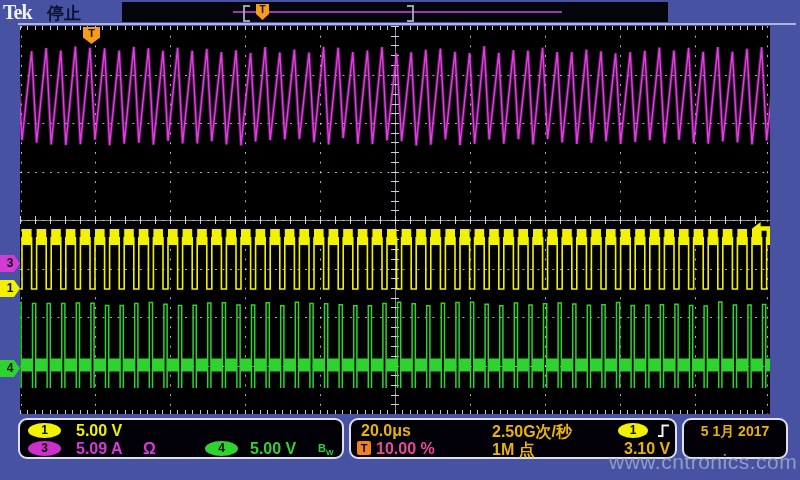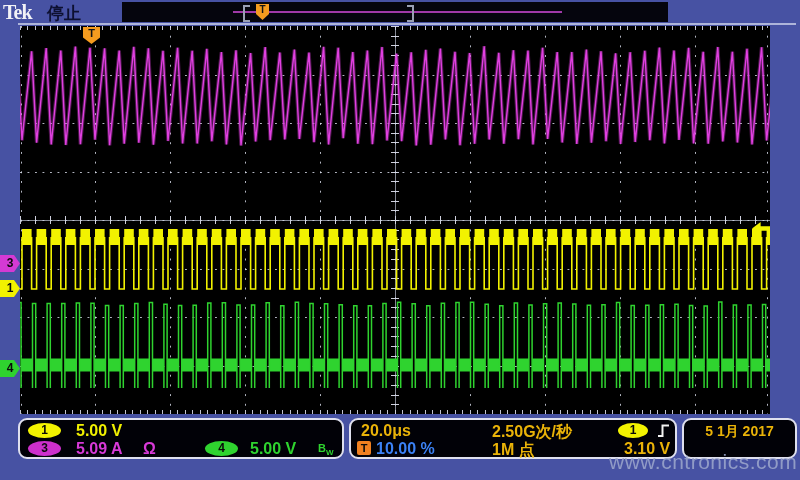--- a/index.html
+++ b/index.html
@@ -54,29 +54,29 @@
 
   
   .trig-arrow{position:absolute;left:752px;top:222px;width:18px;height:13px;background:#f2f200;z-index:6;
               clip-path:polygon(0 50%,48% 0,48% 32%,100% 32%,100% 68%,48% 68%,48% 100%);}
 
   
   .panel{position:absolute;top:418px;height:41px;background:#010107;border:2px solid #dfe0ee;
          border-radius:9px;box-sizing:border-box;}
   .panel-ch{left:18px;width:326px;}
   .panel-horiz{left:349px;width:328px;}
-  .panel-date{left:682px;width:115px;}
+  .panel-date{left:682px;width:106px;}
   .prow{position:absolute;left:0;width:100%;height:18px;}
   .r1{top:2px;} .r2{top:20px;}
   .badge{position:absolute;width:33px;height:15px;border-radius:50%;color:#0a0a0a;
          font-size:12px;font-weight:bold;text-align:center;line-height:15px;top:1px;}
   .badge-y{background:#f2f200;} .badge-m{background:#cc2fcc;} .badge-g{background:#2fd32f;}
   .rd{position:absolute;top:0;font-size:16px;font-weight:bold;white-space:nowrap;}
   .c-y{color:#f0f000;} .c-m{color:#d839d8;} .c-g{color:#2fd32f;}
-  .c-w{color:#eab308;} .c-o{color:#3b82f6;}
+  .c-w{color:#eab308;} .c-o{color:#ec4899;}
   .tbadge{position:absolute;left:6px;top:1px;width:14px;height:14px;background:#f08020;border-radius:2px;
           color:#0a0a0a;font-size:11px;font-weight:bold;text-align:center;line-height:14px;}
   .bw{font-size:11px;font-weight:bold;}
   .bw sub{font-size:8px;}
   .slope-icon{position:absolute;top:1px;}
 
   
   .watermark{position:absolute;left:609px;top:450px;z-index:50;font-size:21px;
              color:rgba(158,168,204,.85);letter-spacing:.5px;}
 </style>

